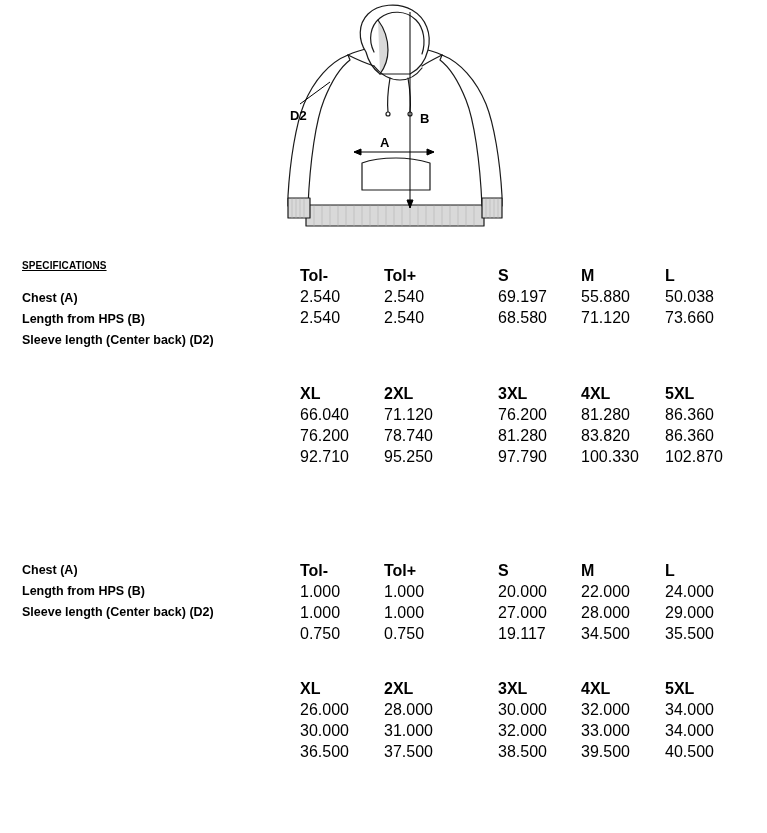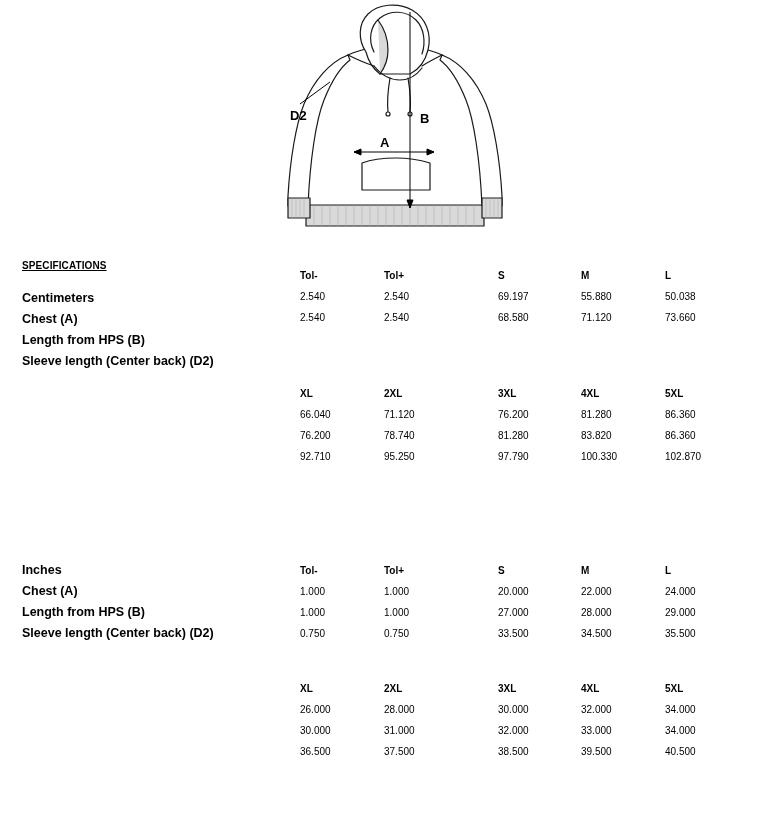--- a/index.html
+++ b/index.html
@@ -45,21 +45,21 @@
     line-height: 21px;
   }
   .label-col div {
     white-space: nowrap;
   }
 
   
   .data-table {
     position: absolute;
     border-collapse: collapse;
-    font-size: 10px;
+    font-size: 16px;
   }
   .data-table td, .data-table th {
     padding: 0;
     text-align: left;
     font-weight: normal;
     height: 21px;
     vertical-align: top;
     line-height: 21px;
     white-space: nowrap;
   }
@@ -172,21 +172,20 @@
 
     <text x="20" y="120" font-family="Liberation Sans, sans-serif" font-size="13" font-weight="bold" fill="#000000">D2</text>
     <text x="110" y="147" font-family="Liberation Sans, sans-serif" font-size="13" font-weight="bold" fill="#000000">A</text>
     <text x="150" y="123" font-family="Liberation Sans, sans-serif" font-size="13" font-weight="bold" fill="#000000">B</text>
   </svg>
 </div>
 
 <div id="spec-heading">SPECIFICATIONS</div>
 
 <div class="label-col labels-cm">
-  <div>Centimeters</div>
   <div>Chest (A)</div>
   <div>Length from HPS (B)</div>
   <div>Sleeve length (Center back) (D2)</div>
 </div>
 
 <table class="data-table cm-head">
   <colgroup>
       <col class="c0">
       <col class="c1">
       <col class="c2">
@@ -256,21 +255,20 @@
       <td>92.710</td>
       <td>95.250</td>
       <td>97.790</td>
       <td>100.330</td>
       <td>102.870</td>
     </tr>
   </tbody>
 </table>
 
 <div class="label-col labels-in">
-  <div>Inches</div>
   <div>Chest (A)</div>
   <div>Length from HPS (B)</div>
   <div>Sleeve length (Center back) (D2)</div>
 </div>
 
 <table class="data-table in-head">
   <colgroup>
       <col class="c0">
       <col class="c1">
       <col class="c2">
@@ -297,21 +295,21 @@
     <tr>
       <td>1.000</td>
       <td>1.000</td>
       <td>27.000</td>
       <td>28.000</td>
       <td>29.000</td>
     </tr>
     <tr>
       <td>0.750</td>
       <td>0.750</td>
-      <td>33.500</td>
+      <td>19.117</td>
       <td>34.500</td>
       <td>35.500</td>
     </tr>
   </tbody>
 </table>
 
 <table class="data-table in-big">
   <colgroup>
       <col class="c0">
       <col class="c1">

